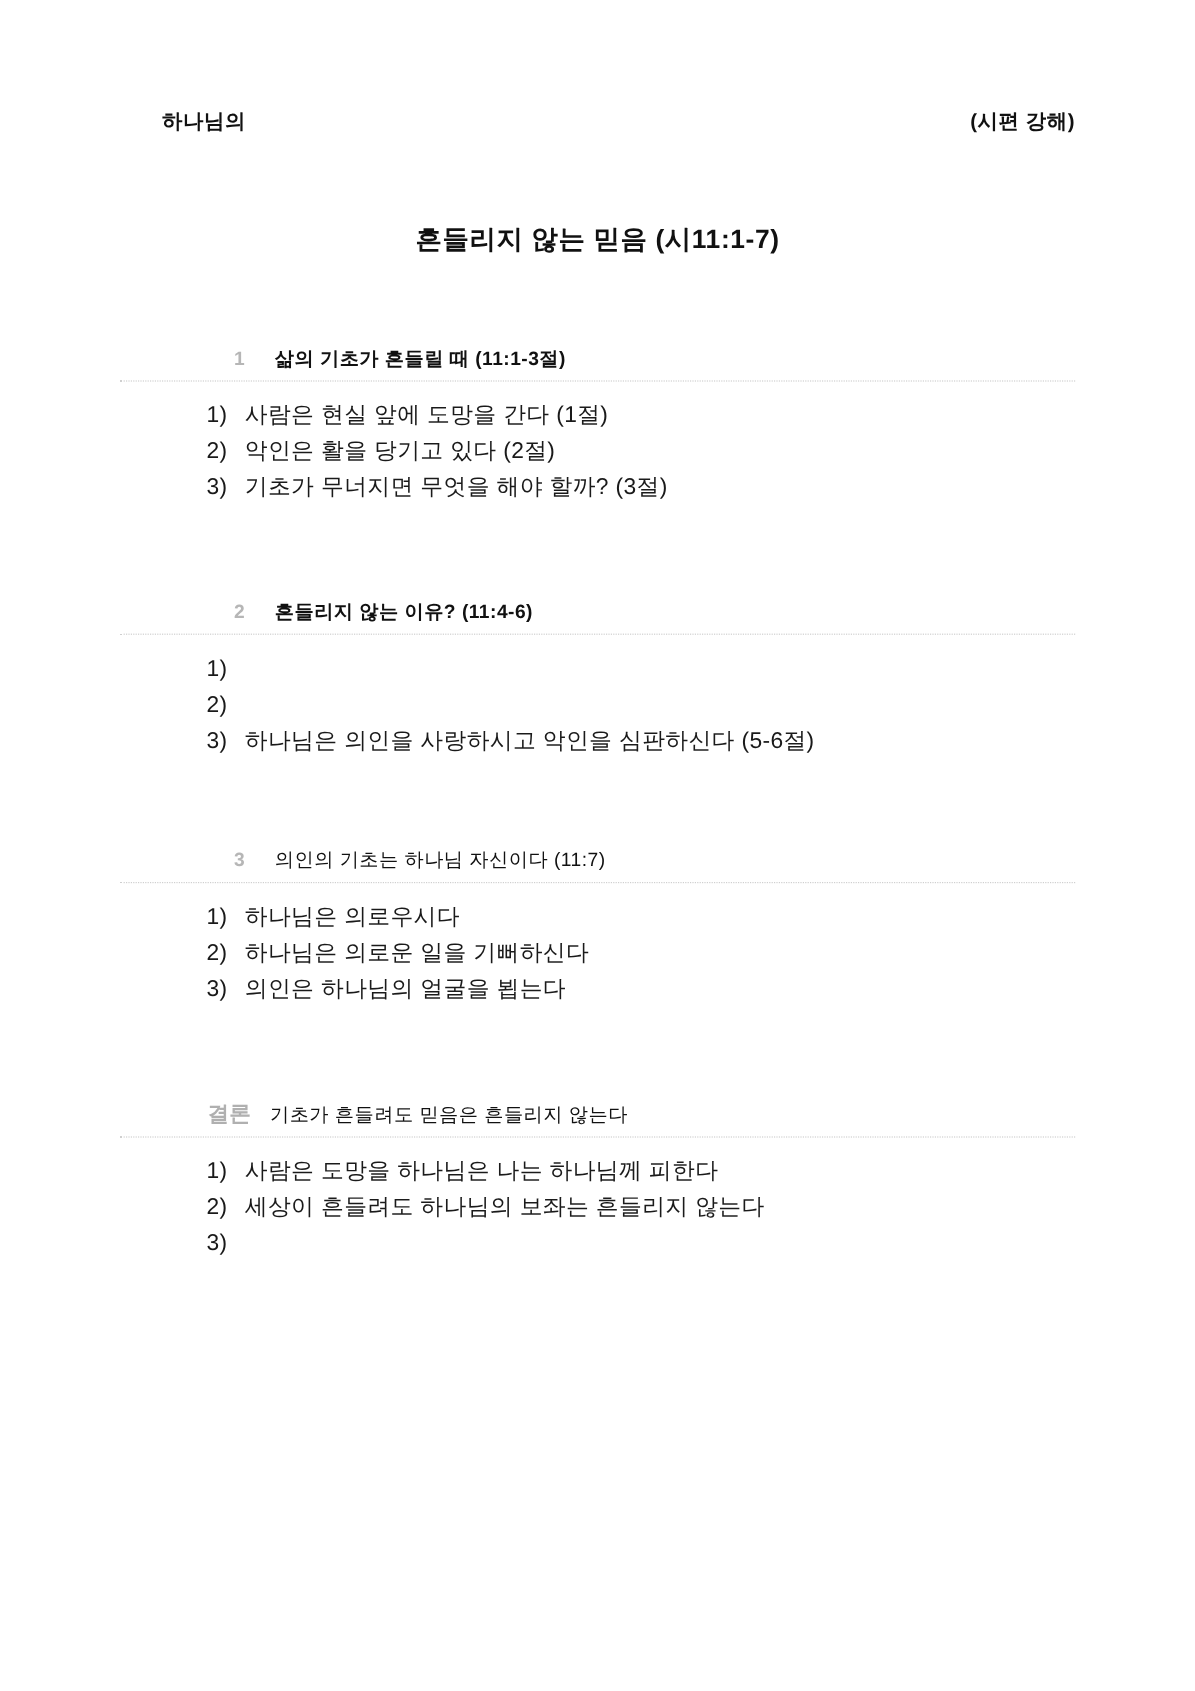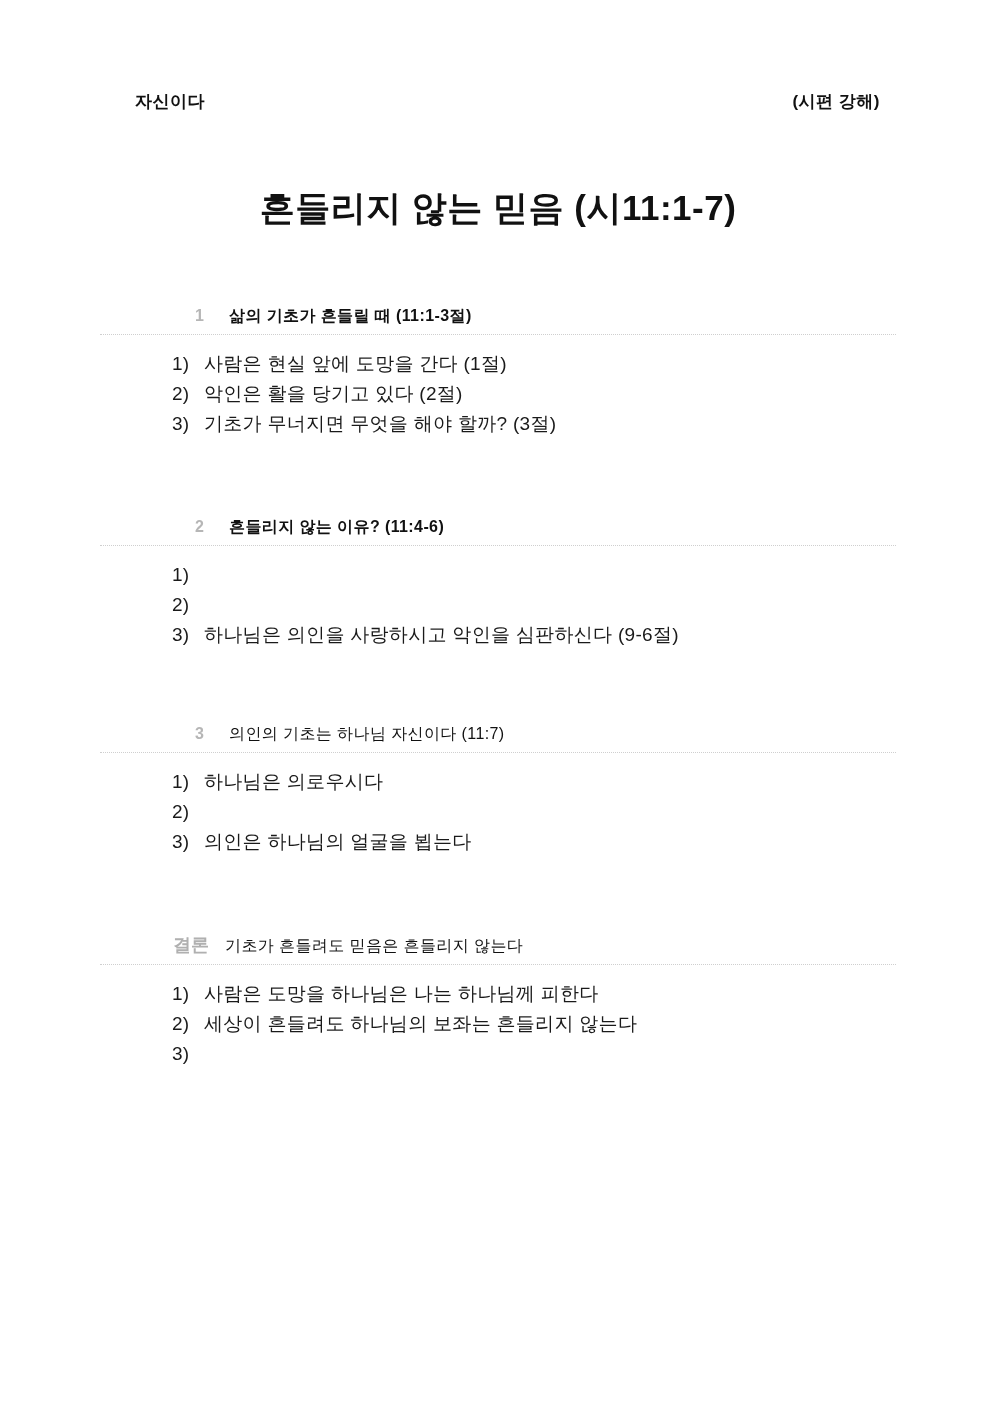--- a/index.html
+++ b/index.html
@@ -27,26 +27,26 @@
   .doc-header {
     display: flex;
     justify-content: space-between;
     align-items: baseline;
     font-size: 17px;
     font-weight: bold;
     letter-spacing: 0.5px;
     color: #111;
   }
   .doc-header .left { margin-left: 35px; }
-  .doc-header .right { margin-right: 16px; }
+  .doc-header .right { margin-right: 0px; }
 
   
   .doc-title {
     text-align: center;
-    font-size: 35px;
+    font-size: 22px;
     font-weight: bold;
     letter-spacing: 0.5px;
     margin-top: 72px;
     color: #111;
   }
 
   
   .sections {
     margin-top: 74px;
   }
@@ -101,21 +101,21 @@
   .gap-1 { height: 38px; }
   .gap-2 { height: 34px; }
   .gap-3 { height: 36px; }
 </style>
 </head>
 <body>
 
 <div class="page">
 
   <div class="doc-header">
-    <span class="left">자신이다</span>
+    <span class="left">하나님의</span>
     <span class="right">(시편 강해)</span>
   </div>
 
   <h1 class="doc-title">흔들리지 않는 믿음 (시11:1-7)</h1>
 
   <div class="sections">
 
     <div class="section">
       <div class="section-head">
         <span class="section-num">1</span>
@@ -146,39 +146,40 @@
       </div>
       <div class="points">
         <div class="point">
           <span class="marker">1)</span>
         </div>
         <div class="point">
           <span class="marker">2)</span>
         </div>
         <div class="point">
           <span class="marker">3)</span>
-          <span>하나님은 의인을 사랑하시고 악인을 심판하신다 (9-6절)</span>
+          <span>하나님은 의인을 사랑하시고 악인을 심판하신다 (5-6절)</span>
         </div>
       </div>
     </div>
 
     <div class="gap-2"></div>
 
     <div class="section">
       <div class="section-head">
         <span class="section-num">3</span>
         <span class="section-title light">의인의 기초는 하나님 자신이다 (11:7)</span>
       </div>
       <div class="points">
         <div class="point">
           <span class="marker">1)</span>
           <span>하나님은 의로우시다</span>
         </div>
         <div class="point">
           <span class="marker">2)</span>
+          <span>하나님은 의로운 일을 기뻐하신다</span>
         </div>
         <div class="point">
           <span class="marker">3)</span>
           <span>의인은 하나님의 얼굴을 뵙는다</span>
         </div>
       </div>
     </div>
 
     <div class="gap-3"></div>
 

